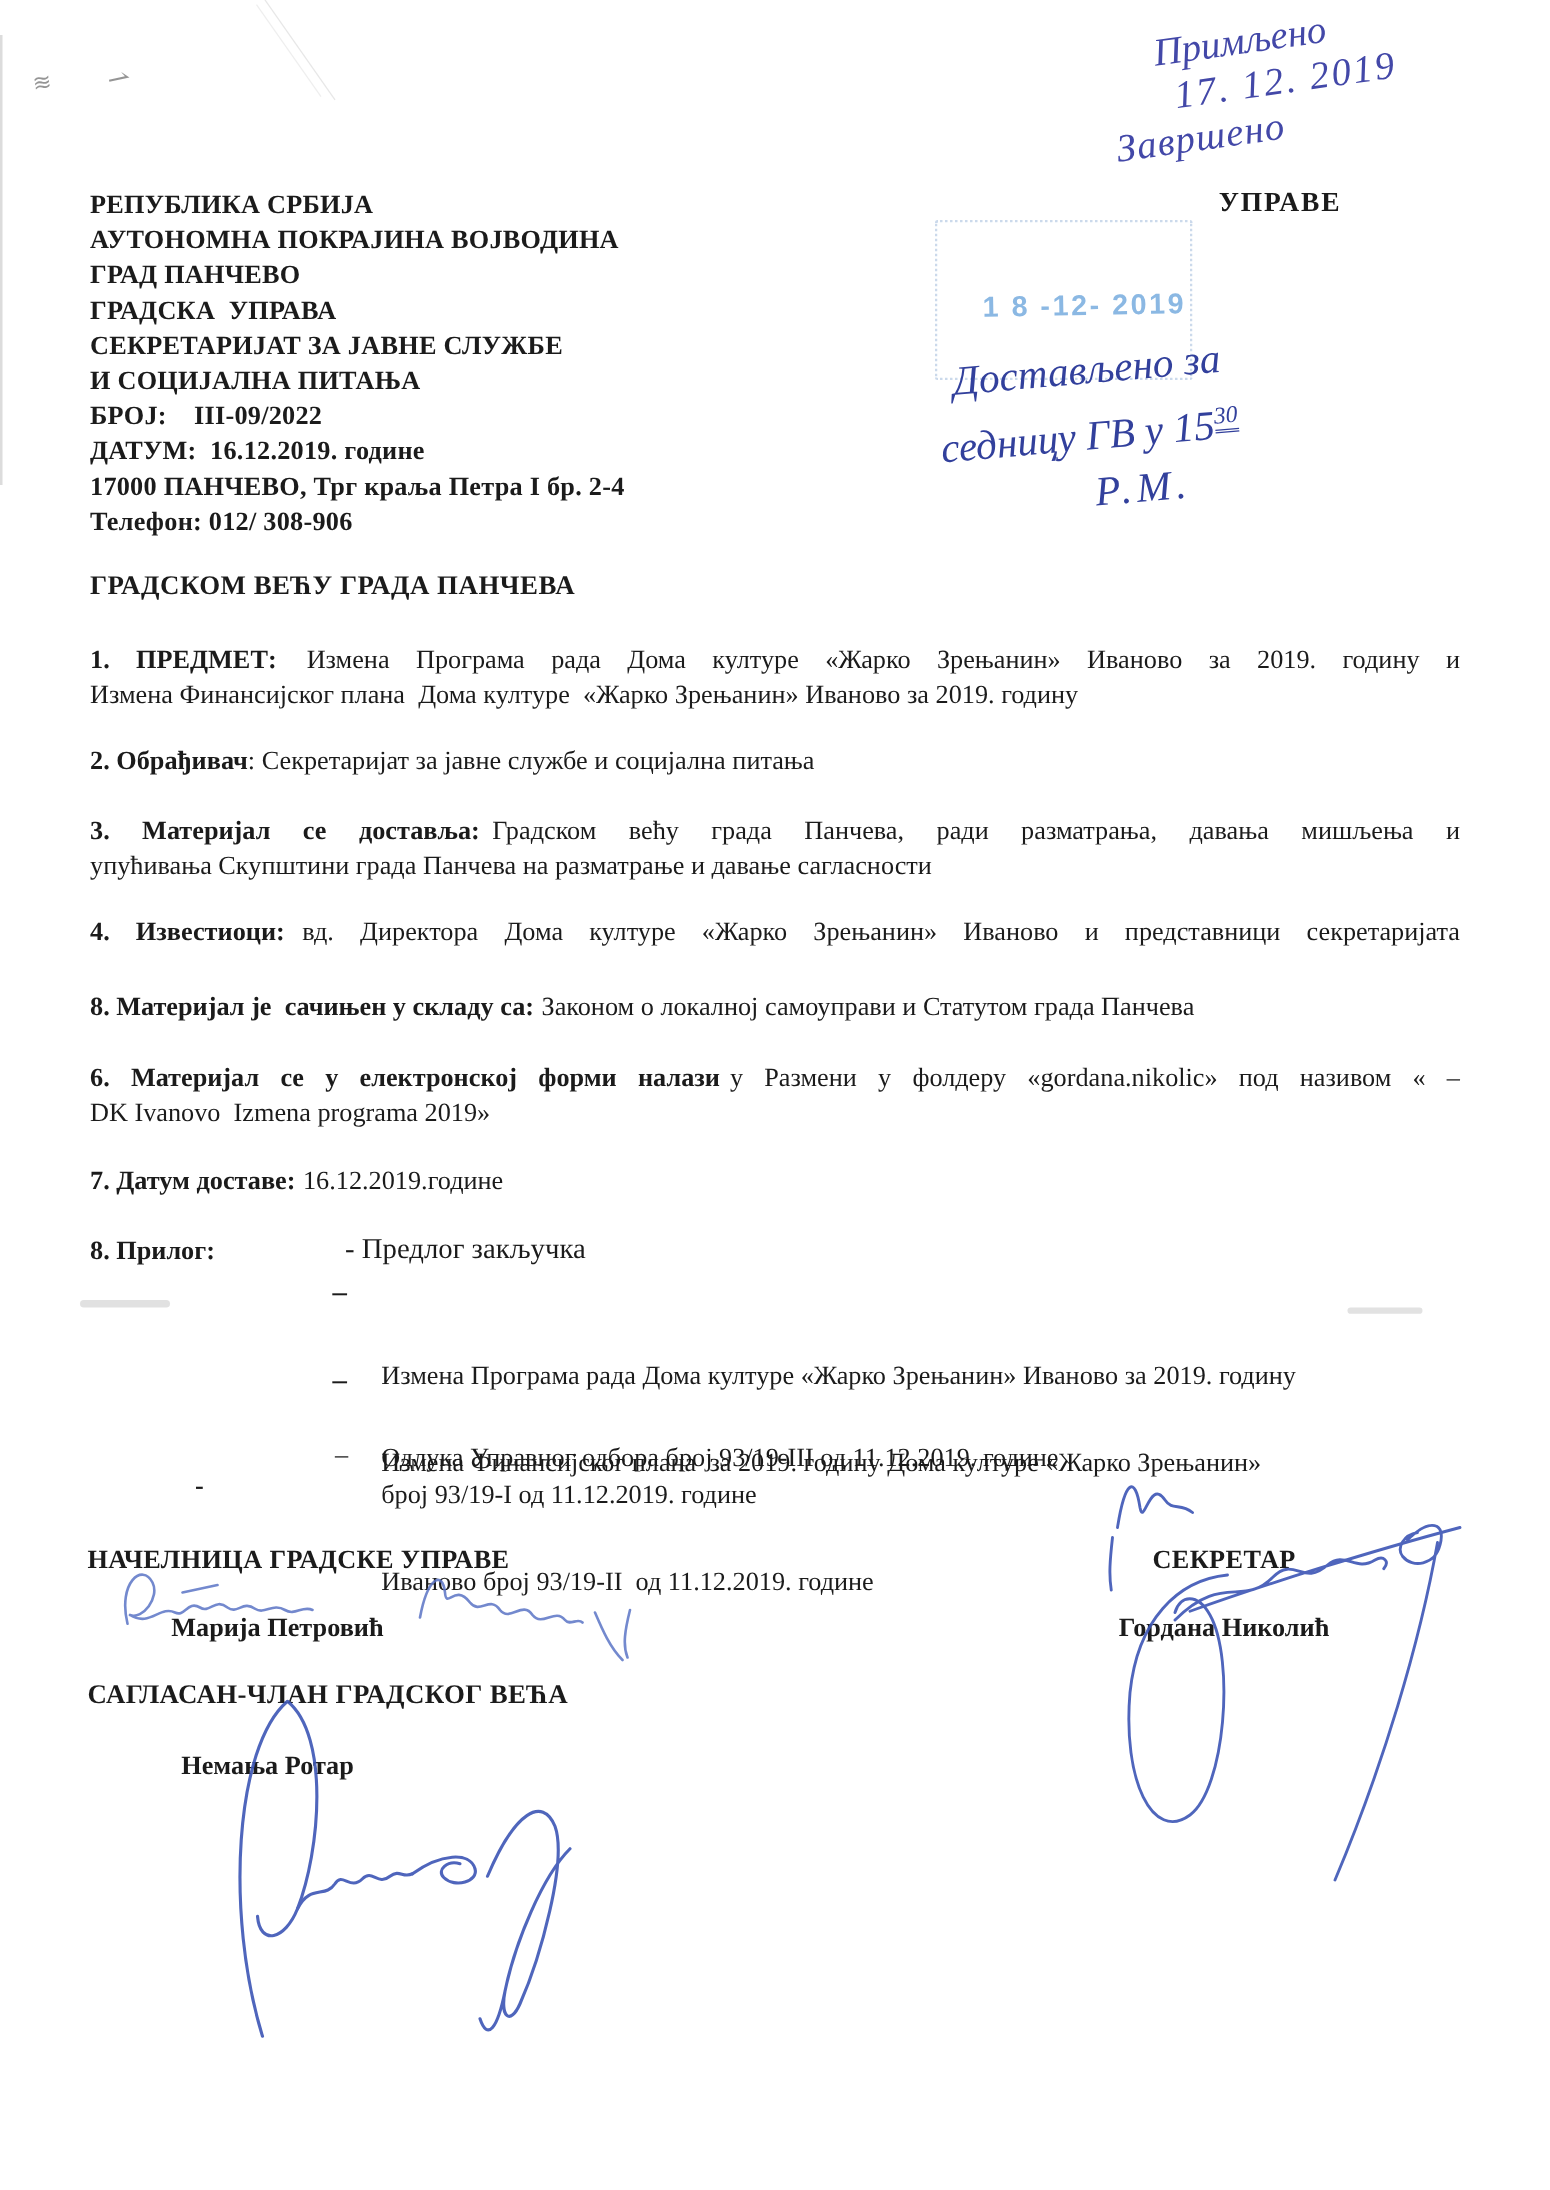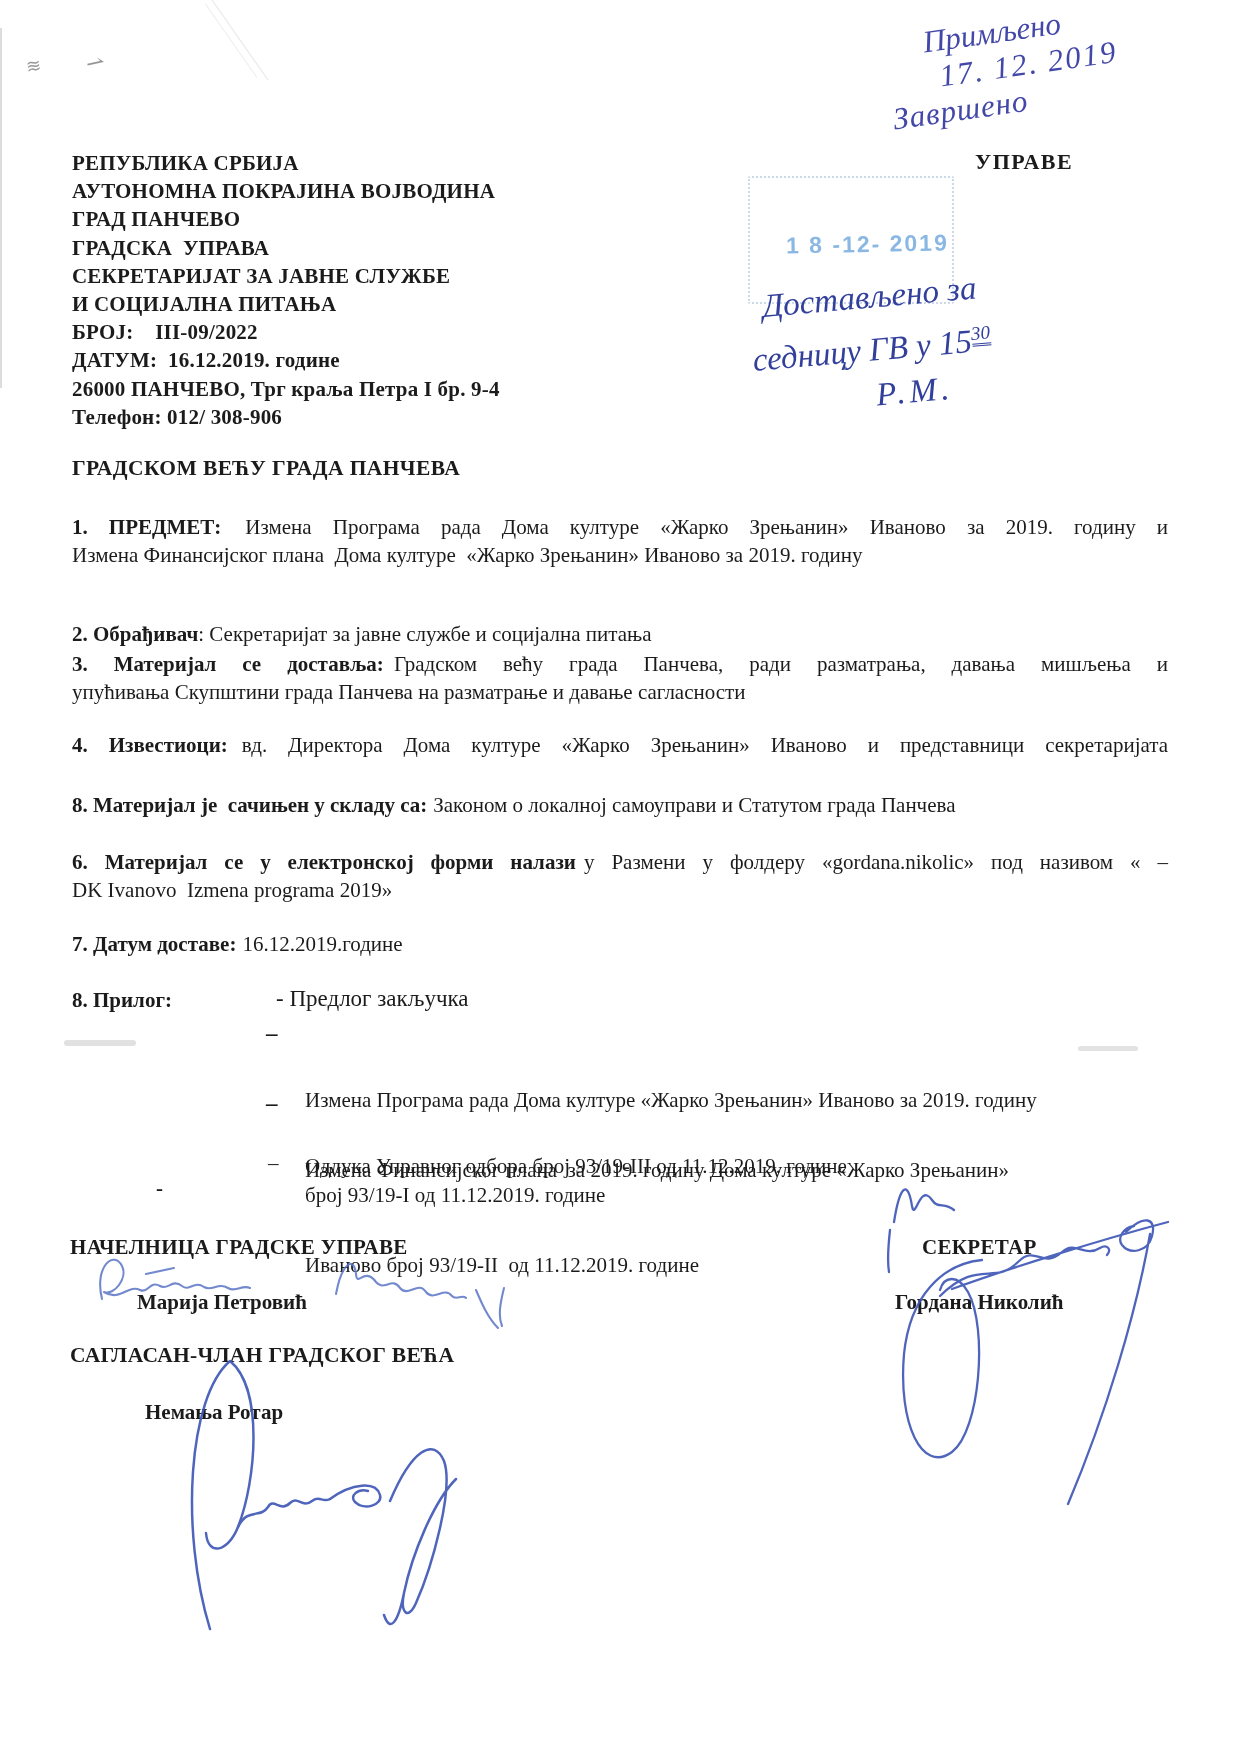--- a/index.html
+++ b/index.html
@@ -75,41 +75,41 @@
 
   <div class="abs hdr">
     <div>РЕПУБЛИКА СРБИЈА</div>
     <div>АУТОНОМНА ПОКРАЈИНА ВОЈВОДИНА</div>
     <div>ГРАД ПАНЧЕВО</div>
     <div class="pre">ГРАДСКА  УПРАВА</div>
     <div>СЕКРЕТАРИЈАТ ЗА ЈАВНЕ СЛУЖБЕ</div>
     <div>И СОЦИЈАЛНА ПИТАЊА</div>
     <div class="pre">БРОЈ:    III-09/2022</div>
     <div class="pre">ДАТУМ:  16.12.2019. године</div>
-    <div>26000 ПАНЧЕВО, Трг краља Петра I бр. 9-4</div>
+    <div>17000 ПАНЧЕВО, Трг краља Петра I бр. 2-4</div>
     <div>Телефон: 012/ 308-906</div>
   </div>
 
   <div class="abs stamp-box"></div>
   <div class="abs stamp-date">1 8 -12- 2019</div>
 
   <div class="abs hw hw-mid">
     <div class="l1">Достављено за</div>
     <div class="l2"><span>седницу ГВ у 15</span><sup>30</sup></div>
     <div class="l3">Р.М.</div>
   </div>
 
   <div class="abs addr">ГРАДСКОМ ВЕЋУ ГРАДА ПАНЧЕВА</div>
 
   <div class="abs sec" style="top:513px;">
     <div class="line j"><b class="mr24">1. ПРЕДМЕТ:</b><span>Измена Програма рада Дома културе «Жарко Зрењанин» Иваново за 2019. годину  и</span></div>
     <div class="line pre">Измена Финансијског плана  Дома културе  «Жарко Зрењанин» Иваново за 2019. годину</div>
   </div>
 
-  <div class="abs sec" style="top:594px;margin-top:26px;">
+  <div class="abs sec" style="top:594px;">
     <div class="line pre"><b>2. Обрађивач</b><span>: Секретаријат за јавне службе и социјална питања</span></div>
   </div>
 
   <div class="abs sec" style="top:650px;">
     <div class="line j"><b class="mr10">3. Материјал се доставља:</b><span>Градском већу града Панчева, ради разматрања, давања мишљења и</span></div>
     <div class="line pre">упућивања Скупштини града Панчева на разматрање и давање сагласности</div>
   </div>
 
   <div class="abs sec" style="top:731px;">
     <div class="line j"><b class="mr14">4. Известиоци:</b><span>вд.  Директора Дома културе «Жарко Зрењанин» Иваново   и представници  секретаријата</span></div>

